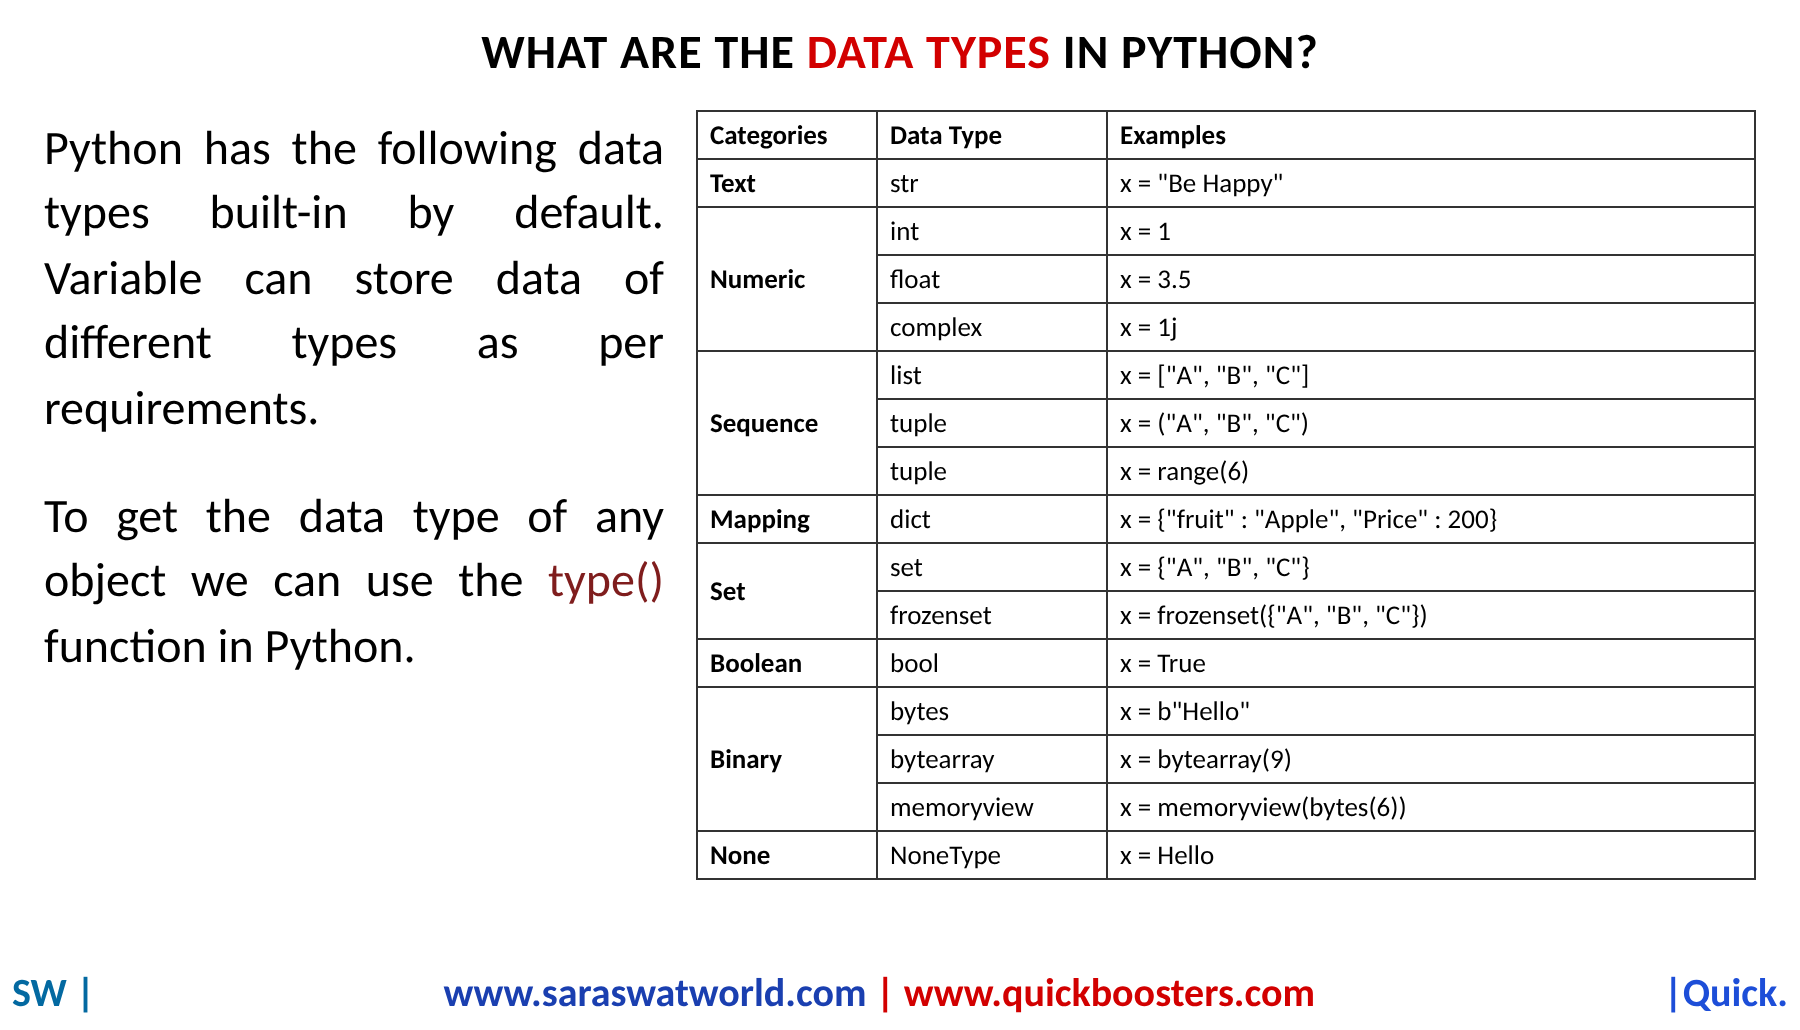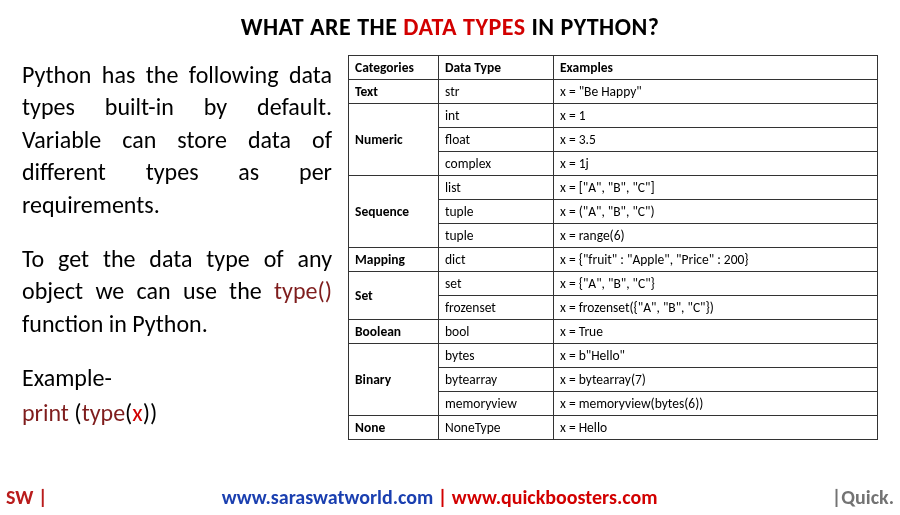--- a/index.html
+++ b/index.html
@@ -72,48 +72,42 @@
       bottom: 6px;
       left: 0;
       right: 0;
       display: flex;
       justify-content: space-between;
       align-items: baseline;
       padding: 0 6px;
       font-size: 20px;
       font-weight: 800;
     }
-    .footer .sw { color: #b91c1c; }
+    .footer .sw { color: #0369a1; }
     .footer .mid {
       color: #1a3fb0;
     }
     .footer .mid .sep { color: #d20000; }
     .footer .mid .red { color: #d20000; text-align: right; }
-    .footer .quick { color: #737373; }
+    .footer .quick { color: #1d4ed8; }
   </style>
 </head>
 <body>
 
 <div class="slide">
   <h1 class="title">
     <span>WHAT ARE THE </span><span class="red">DATA TYPES</span><span> IN PYTHON?</span>
   </h1>
 
   <div class="content">
     <div class="left">
       <p class="para">Python has the following data types built-in by default. Variable can store data of different types as per requirements.</p>
       <p class="para">
         <span>To get the data type of any object we can use the </span><span class="blue">type()</span><span> function in Python.</span>
       </p>
-      <div>
-        <div class="example-line">Example-</div>
-        <div class="example-line">
-          <span class="blue">print </span><span>(</span><span class="blue">type</span><span>(</span><span class="red">x</span><span>)</span><span>)</span>
-        </div>
-      </div>
     </div>
 
     <div class="right">
       <table>
         <colgroup>
             <col class="c1">
             <col class="c2">
             <col class="c3">
           </colgroup>
         <thead>
@@ -174,21 +168,21 @@
               <td class="dt">bool</td>
               <td>x = True</td>
             </tr>
             <tr>
               <td class="cat" rowspan="3">Binary</td>
               <td class="dt">bytes</td>
               <td>x = b"Hello"</td>
             </tr>
             <tr>
               <td class="dt">bytearray</td>
-              <td>x = bytearray(7)</td>
+              <td>x = bytearray(9)</td>
             </tr>
             <tr>
               <td class="dt">memoryview</td>
               <td>x = memoryview(bytes(6))</td>
             </tr>
             <tr>
               <td class="cat" rowspan="1">None</td>
               <td class="dt">NoneType</td>
               <td>x = Hello</td>
             </tr>

